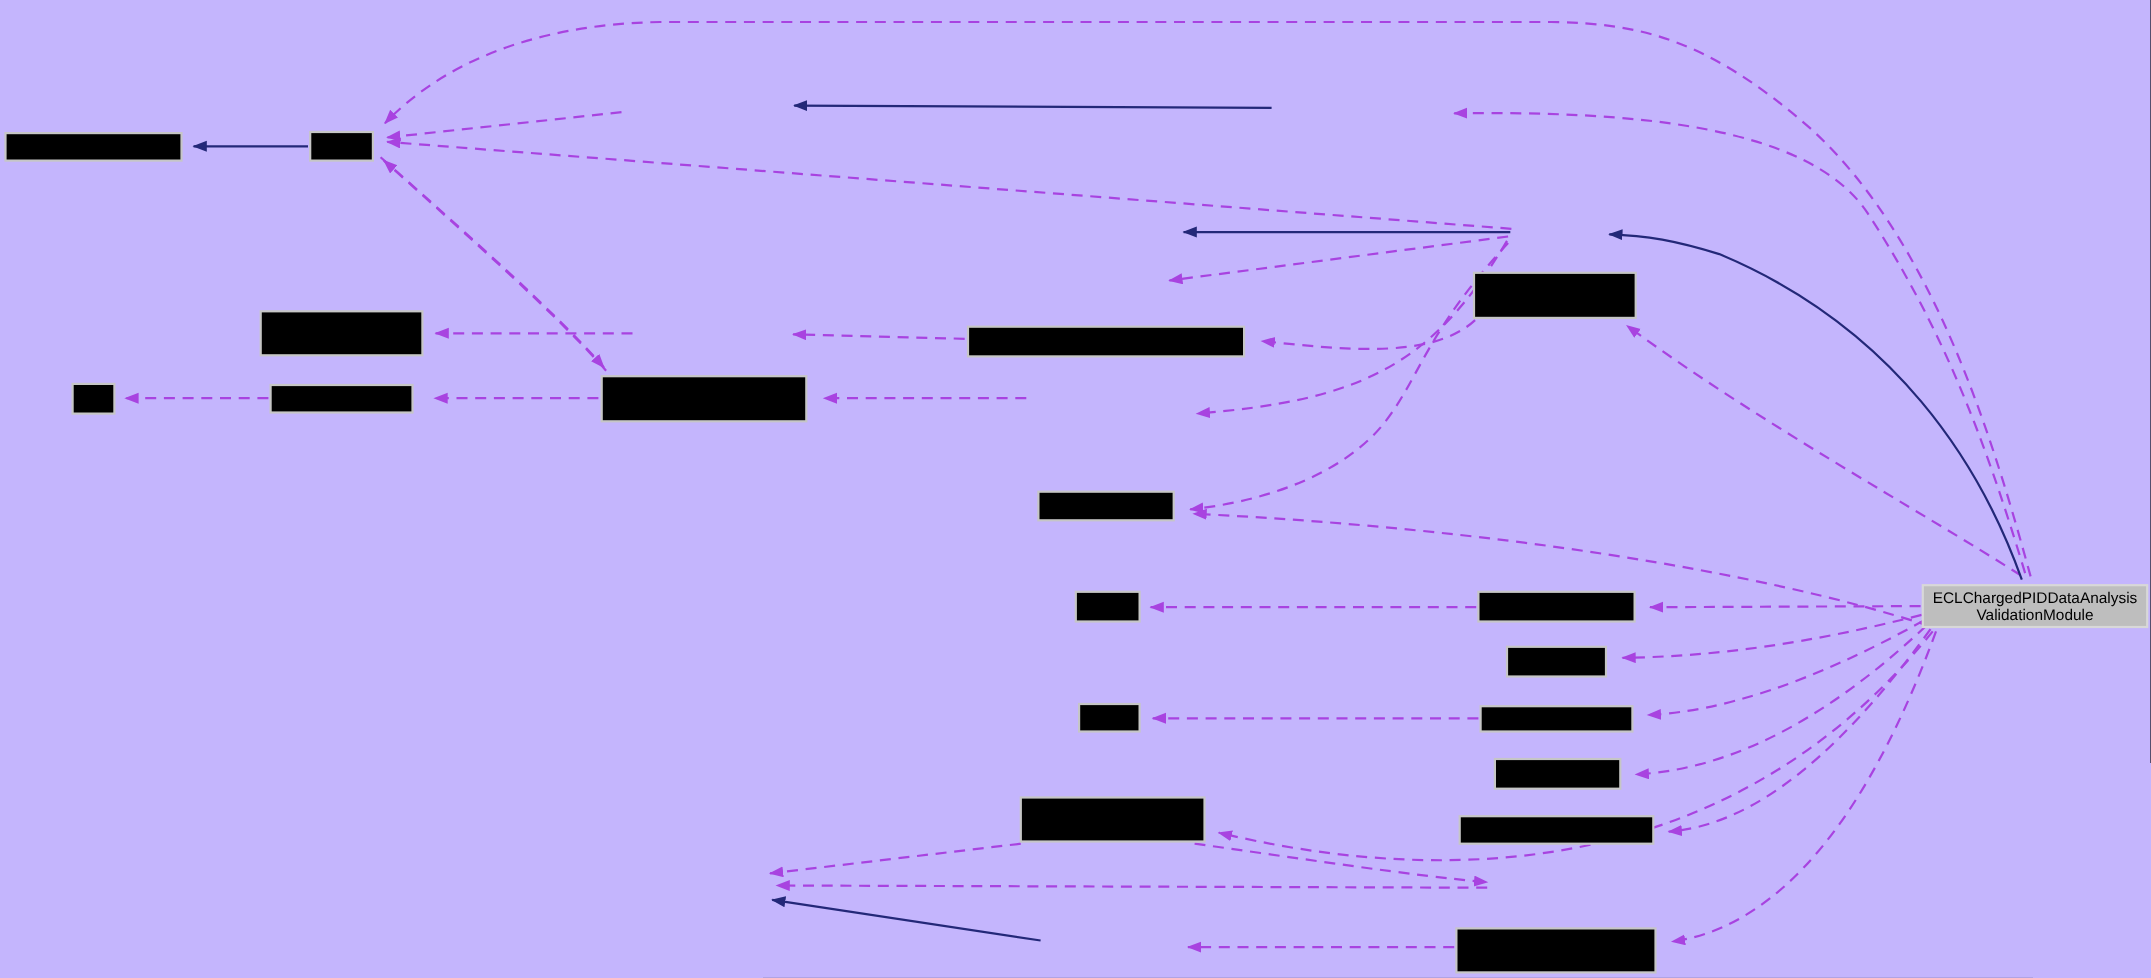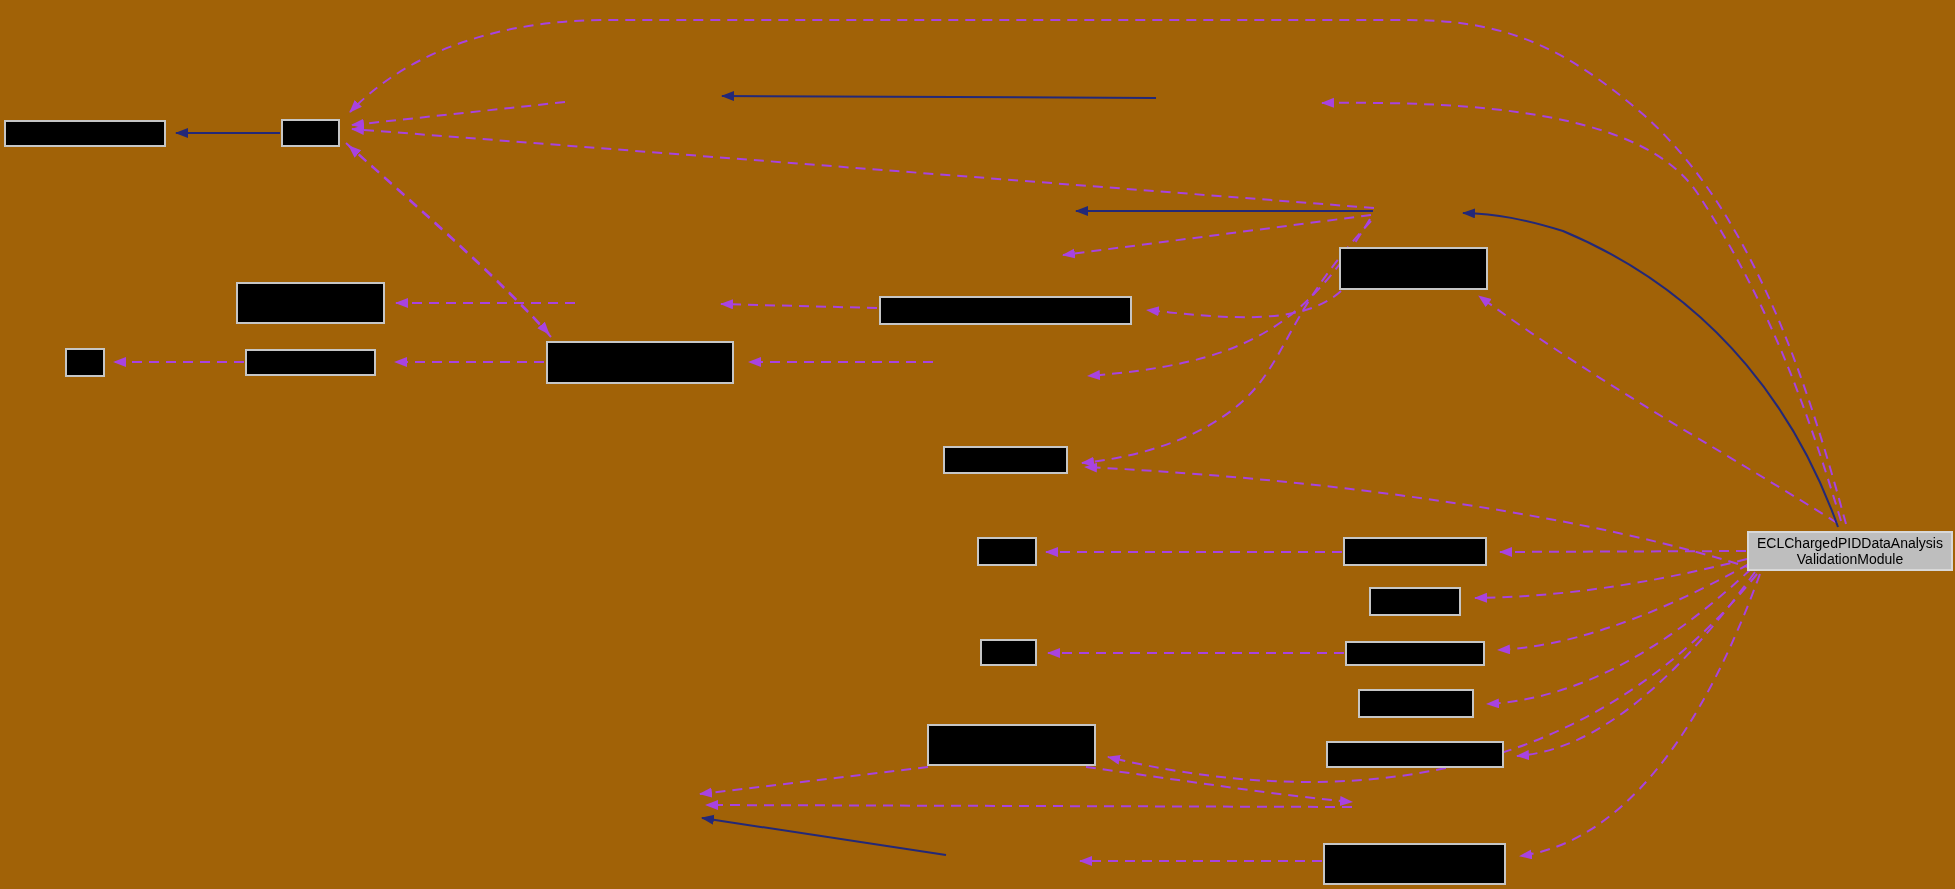--- a/index.html
+++ b/index.html
@@ -8,21 +8,21 @@
     background: #000000;
     width: 1955px;
     height: 889px;
     overflow: hidden;
     font-family: "Liberation Sans", sans-serif;
   }
   #stage {
     position: relative;
     width: 1955px;
     height: 889px;
-    background: #a16207;
+    background: #c4b5fd;
   }
   svg { display: block; }
   .graph-node {
     fill: #000000;
     stroke: #c6c6c6;
     stroke-width: 2;
   }
   .main-node-rect {
     fill: #bebebe;
     stroke: #d8d8d8;

